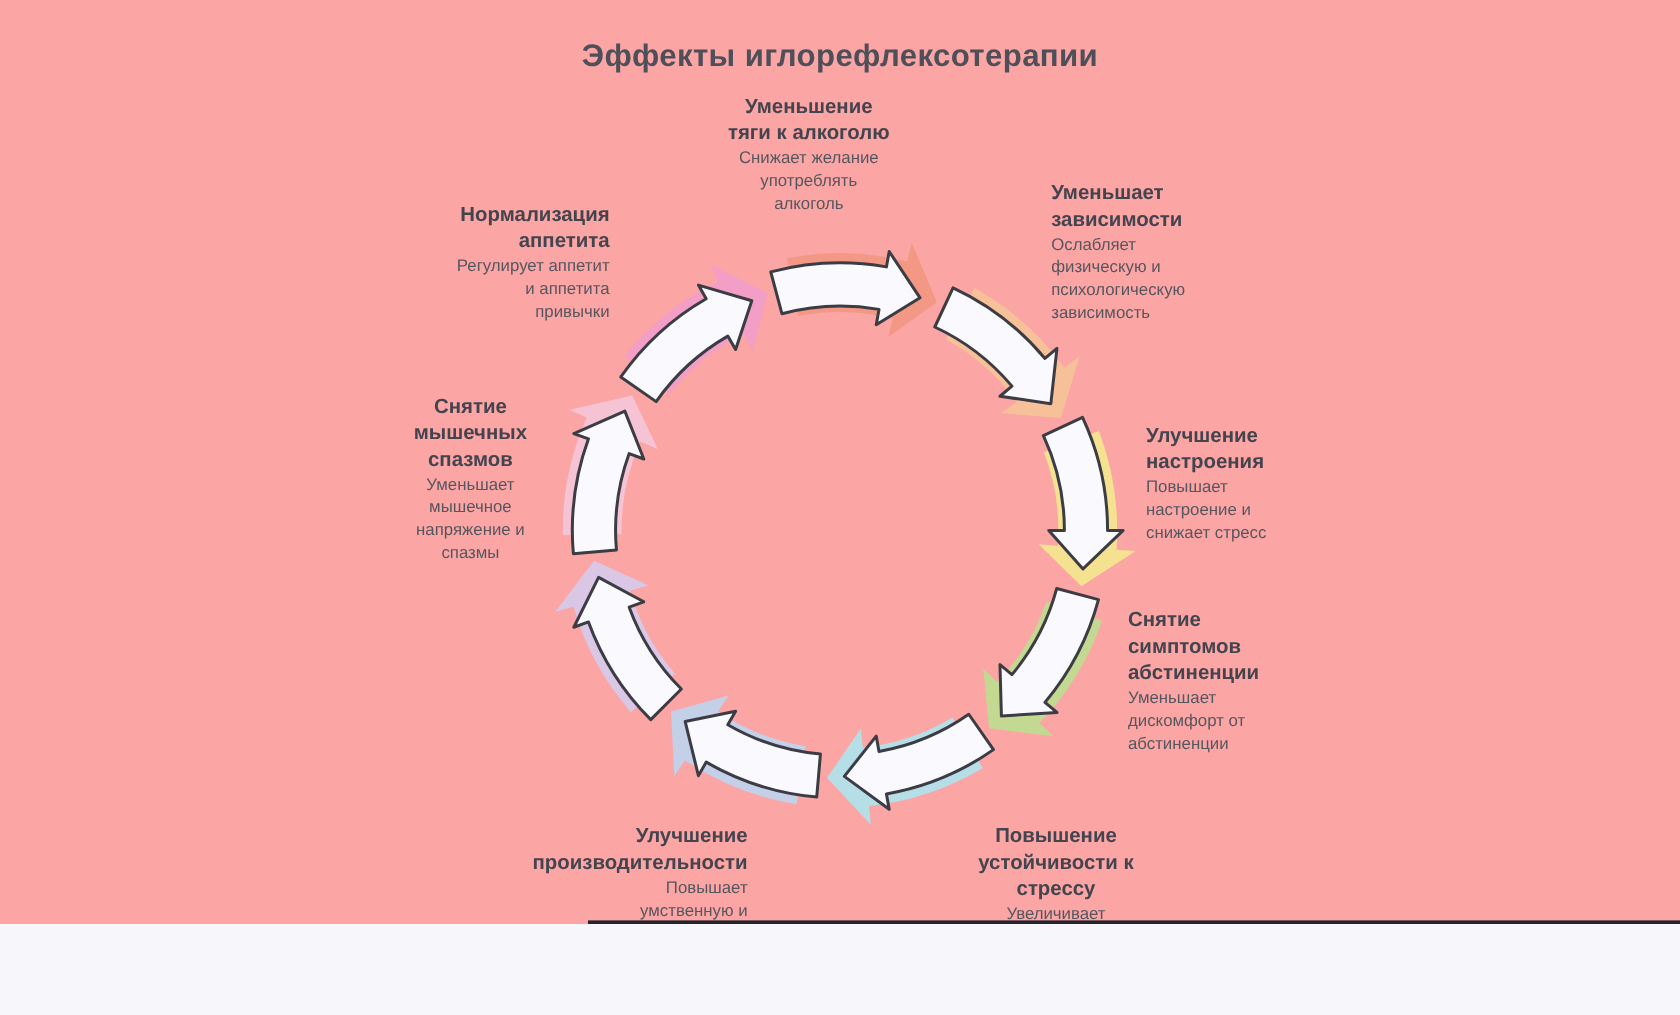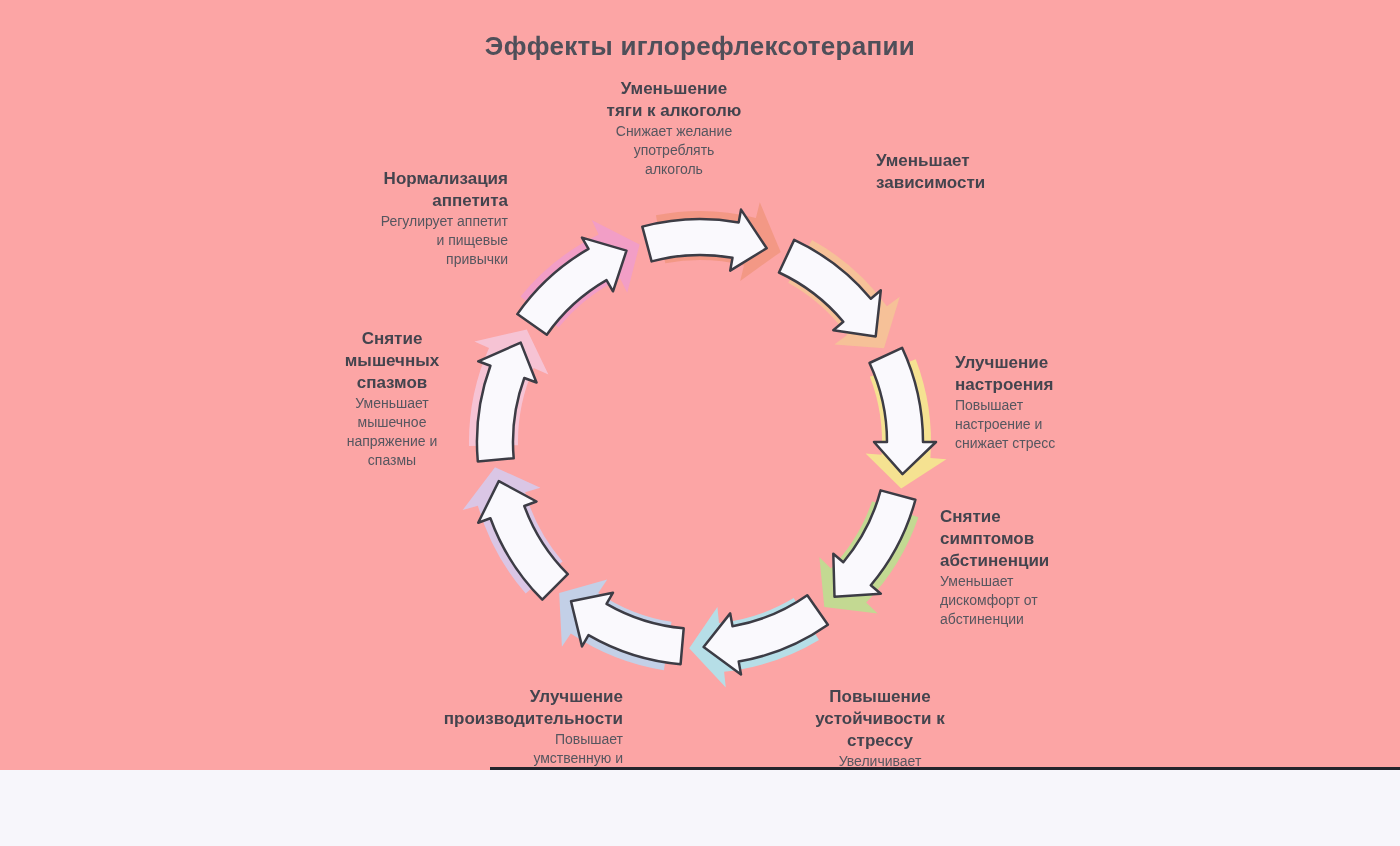--- a/index.html
+++ b/index.html
@@ -114,20 +114,24 @@
     <div class="item-title">Уменьшение
 тяги к алкоголю</div>
     <div class="item-desc">Снижает желание
 употреблять
 алкоголь</div>
   </div>
 
   <div class="item item-1">
     <div class="item-title">Уменьшает
 зависимости</div>
+    <div class="item-desc">Ослабляет
+физическую и
+психологическую
+зависимость</div>
   </div>
 
   <div class="item item-2">
     <div class="item-title">Улучшение
 настроения</div>
     <div class="item-desc">Повышает
 настроение и
 снижает стресс</div>
   </div>
 
@@ -167,19 +171,19 @@
     <div class="item-desc">Уменьшает
 мышечное
 напряжение и
 спазмы</div>
   </div>
 
   <div class="item item-8">
     <div class="item-title">Нормализация
 аппетита</div>
     <div class="item-desc">Регулирует аппетит
-и пищевые
+и аппетита
 привычки</div>
   </div>
 
   <div class="bottom-line"></div>
 
 </div>
 
 </body></html>

